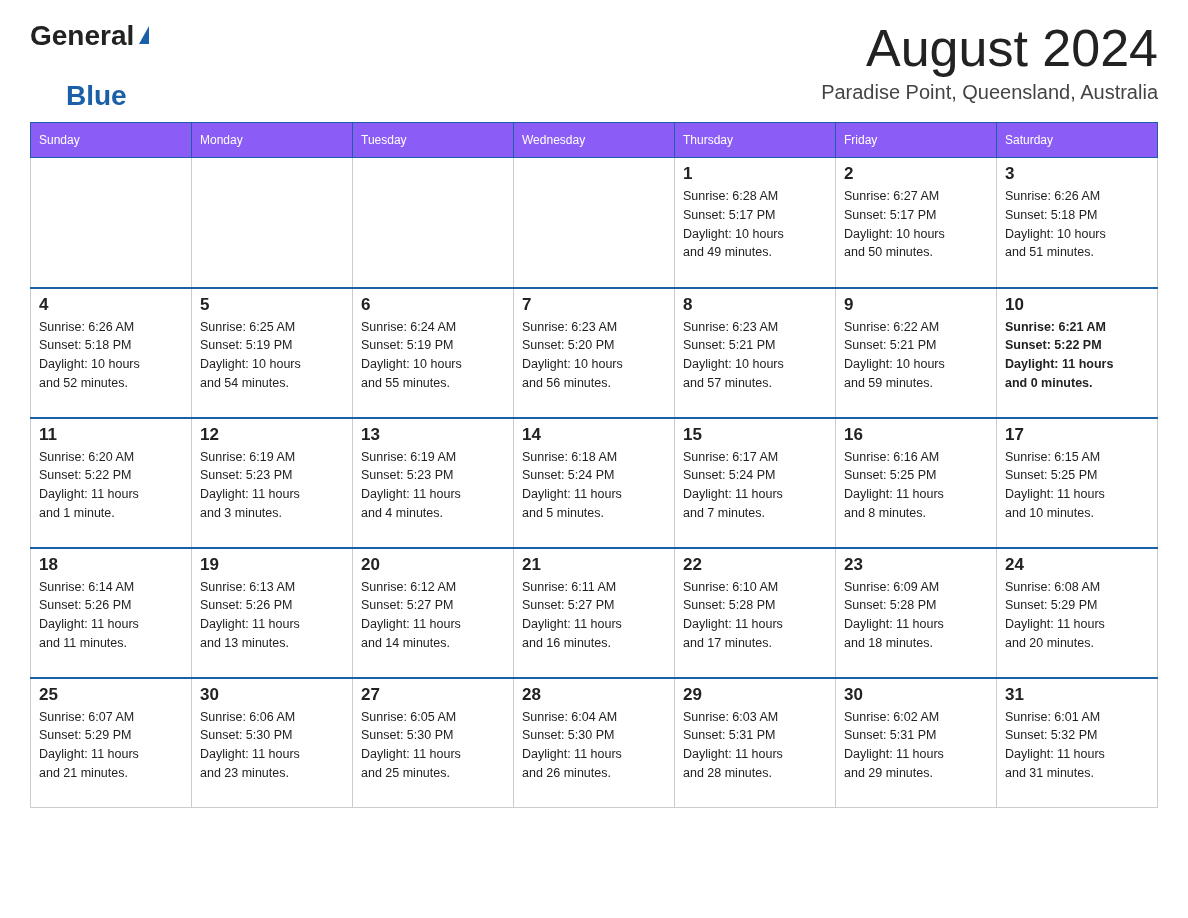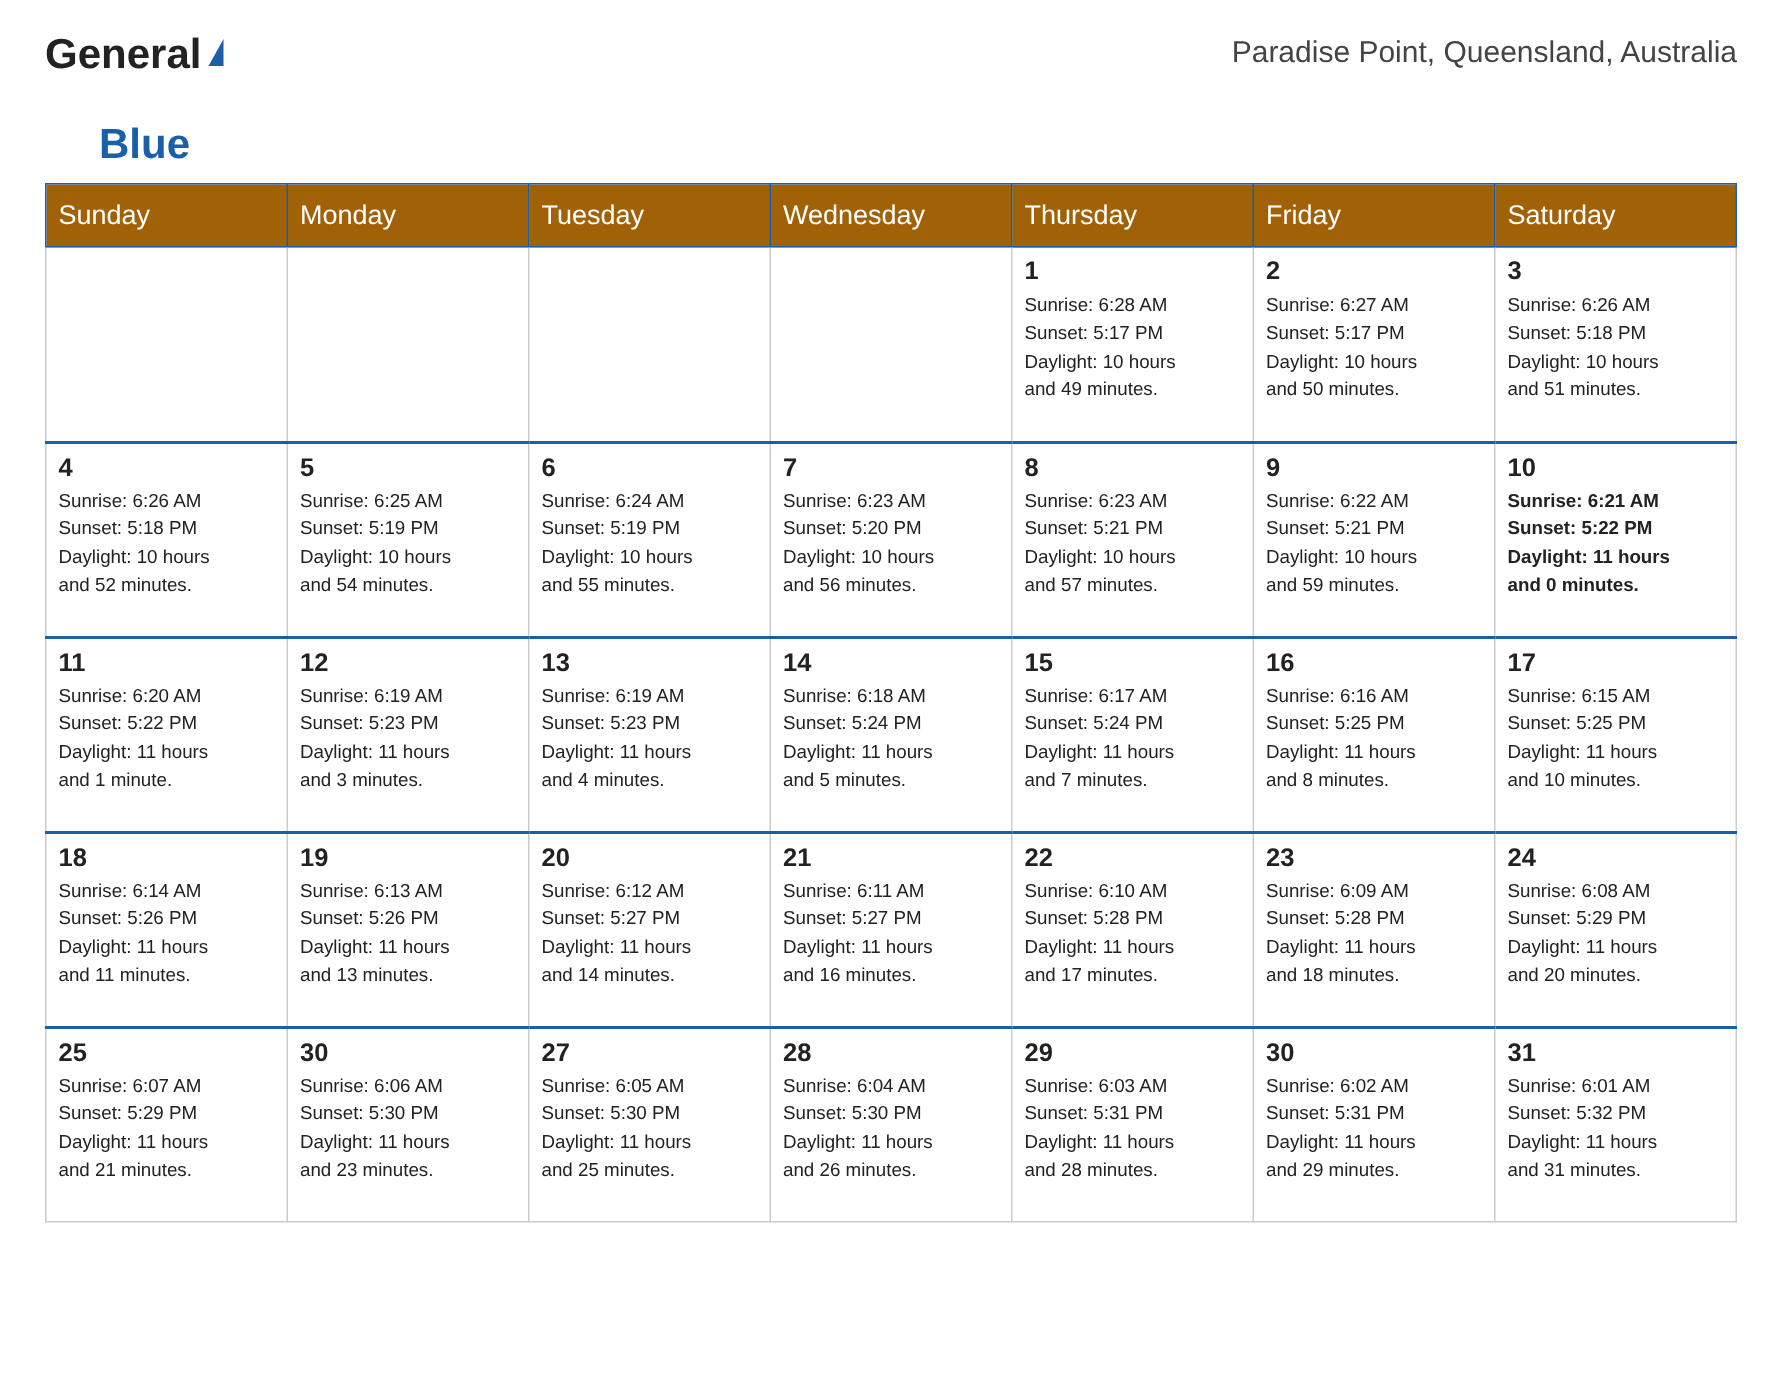--- a/index.html
+++ b/index.html
@@ -37,24 +37,24 @@
       color: #444;
       margin-top: 4px;
       margin-left: 10px;
     }
     .calendar {
       width: 100%;
       border-collapse: collapse;
       margin-top: 10px;
     }
     .calendar th {
-      background-color: #a16207;
+      background-color: #8b5cf6;
       color: #fff;
       padding: 10px 8px;
-      font-size: 18px;
+      font-size: 12px;
       font-weight: normal;
       text-align: left;
       border: 1px solid #1a5fa8;
     }
     .calendar td {
       vertical-align: top;
       border: 1px solid #ccc;
       padding: 6px 8px;
       width: 14.28%;
       min-height: 110px;
@@ -92,20 +92,21 @@
   <div class="logo">
     <div class="logo-row">
       <span style="font-size:28px;font-weight:bold;color:#222;">General</span>
       <span style="display:inline-block;width:0;height:0;border-left:10px solid transparent;border-bottom:18px solid #1a5fa8;margin-left:5px;margin-bottom:2px;"></span>
     </div>
     <div>
       <span style="font-size:28px;font-weight:bold;color:#1a5fa8;margin-left:36px;">Blue</span>
     </div>
   </div>
   <div class="title-section">
+    <div class="month-title">August 2024</div>
     <div class="location">Paradise Point, Queensland, Australia</div>
   </div>
 </div>
 
 <table class="calendar">
   <thead>
     <tr>
       <th>Sunday</th>
       <th>Monday</th>
       <th>Tuesday</th>

